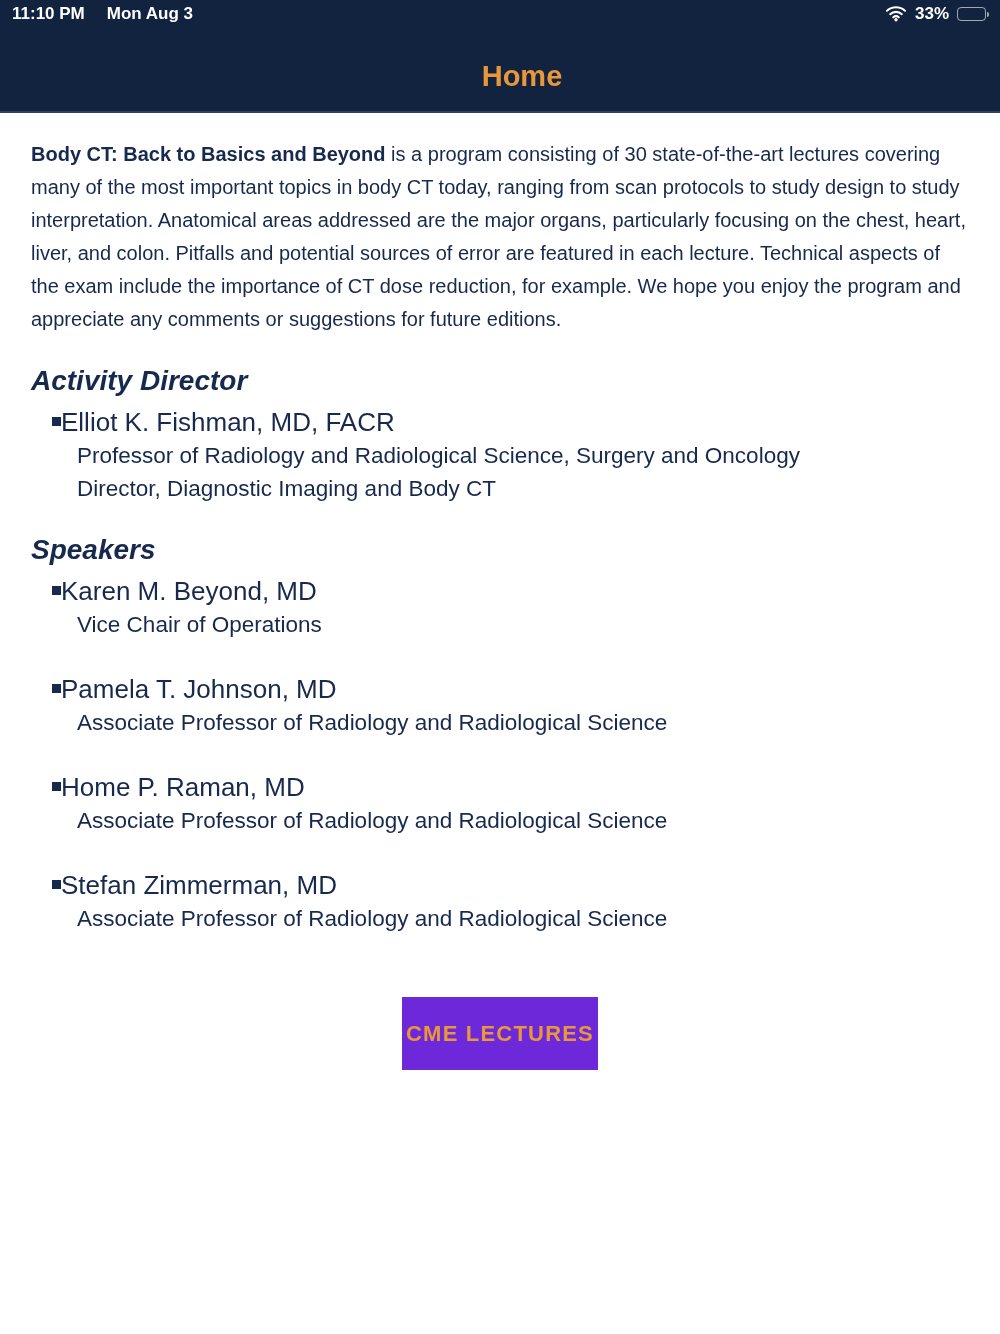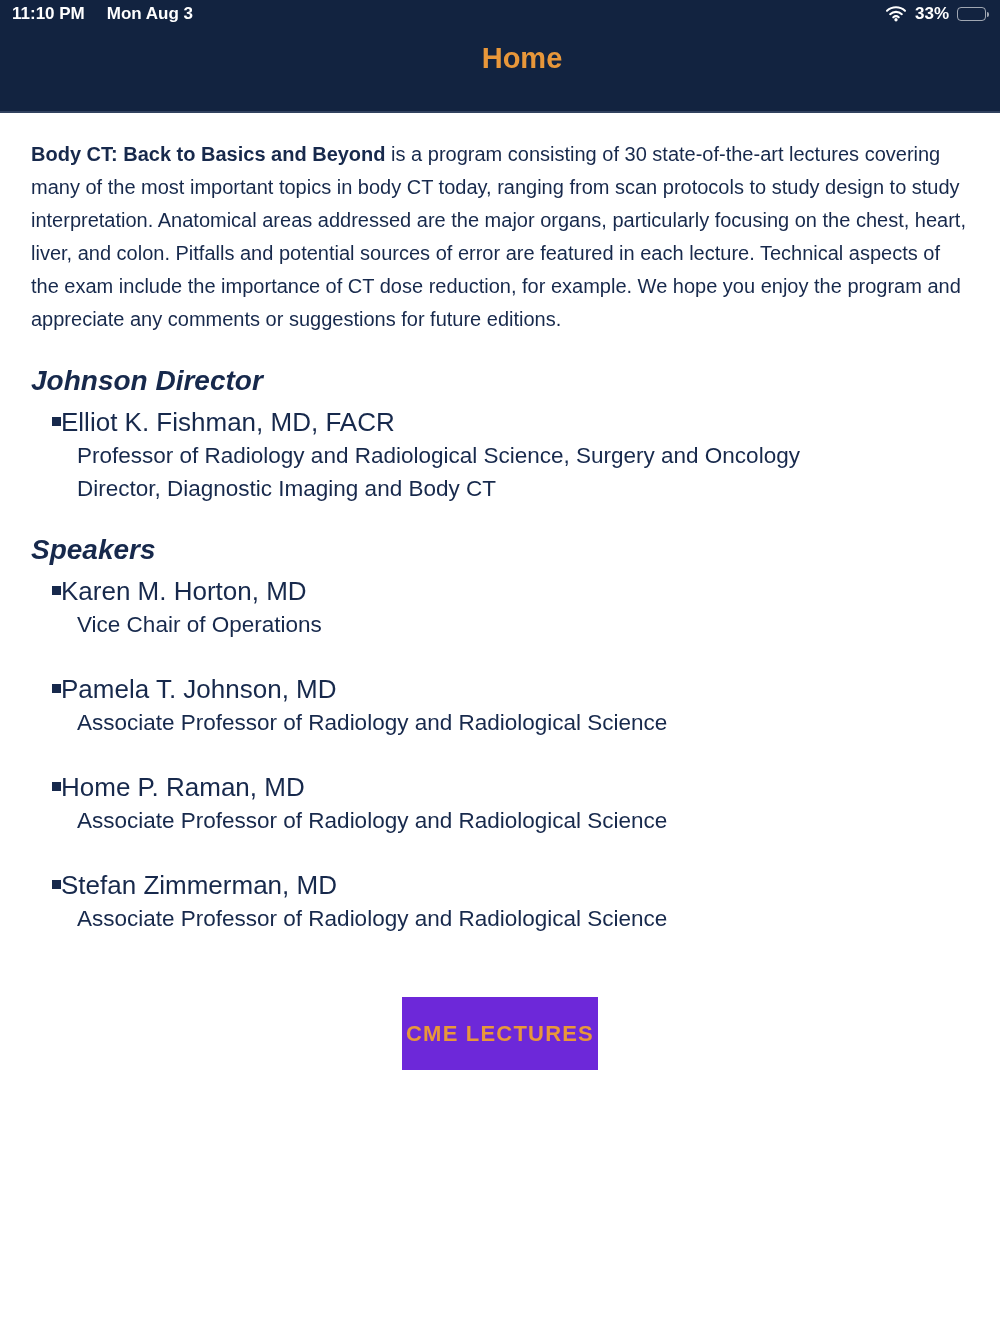--- a/index.html
+++ b/index.html
@@ -50,21 +50,21 @@
     position: absolute;
     right: -4px; top: 4px;
     width: 2.5px; height: 5px;
     background: rgba(255,255,255,0.6);
     border-radius: 0 2px 2px 0;
   }
   .nav-row {
     height: 84px;
     display: flex;
     justify-content: center;
-    align-items: flex-start;
+    align-items: center;
     padding-left: 44px;
   }
   .nav-title {
     margin-top: 14px;
     color: #e8973a;
     font-size: 29px;
     font-weight: 700;
     line-height: 34px;
   }
 
@@ -159,37 +159,37 @@
   </div>
   <div class="nav-row">
     <div class="nav-title">Home</div>
   </div>
 </header>
 
 <main class="content">
 
   <p class="intro"><b>Body CT: Back to Basics and Beyond</b><span> is a program consisting of 30 state-of-the-art lectures covering many of the most important topics in body CT today, ranging from scan protocols to study design to study interpretation. Anatomical areas addressed are the major organs, particularly focusing on the chest, heart, liver, and colon. Pitfalls and potential sources of error are featured in each lecture. Technical aspects of the exam include the importance of CT dose reduction, for example. We hope you enjoy the program and appreciate any comments or suggestions for future editions.</span></p>
 
-  <h2 class="section-heading">Johnson Director</h2>
+  <h2 class="section-heading">Activity Director</h2>
 
   <div class="person tight">
     <div class="person-name-row">
       <span class="bullet-square"></span>
       <span class="person-name">Elliot K. Fishman, MD, FACR</span>
     </div>
     <div class="person-title">Professor of Radiology and Radiological Science, Surgery and Oncology</div>
     <div class="person-title">Director, Diagnostic Imaging and Body CT</div>
   </div>
 
   <h2 class="section-heading">Speakers</h2>
 
   <div class="person">
     <div class="person-name-row">
       <span class="bullet-square"></span>
-      <span class="person-name">Karen M. Horton, MD</span>
+      <span class="person-name">Karen M. Beyond, MD</span>
     </div>
     <div class="person-title">Vice Chair of Operations</div>
   </div>
 
   <div class="person">
     <div class="person-name-row">
       <span class="bullet-square"></span>
       <span class="person-name">Pamela T. Johnson, MD</span>
     </div>
     <div class="person-title">Associate Professor of Radiology and Radiological Science</div>

